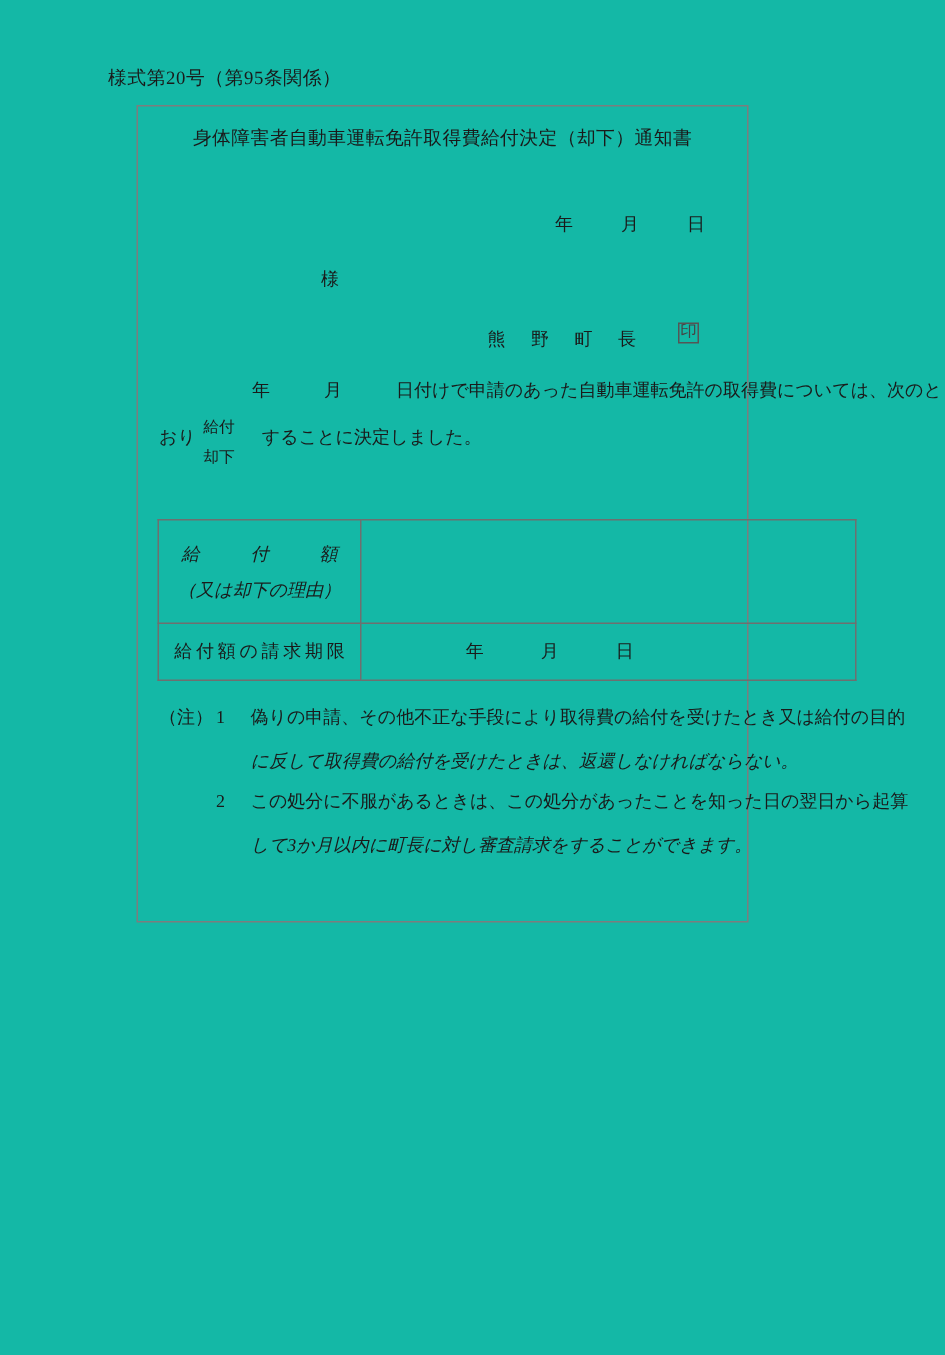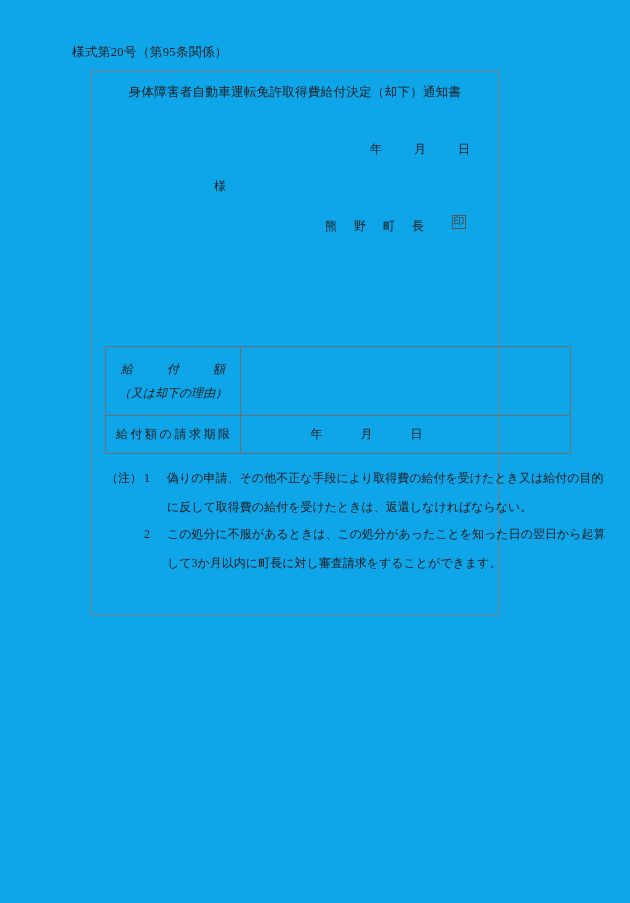--- a/index.html
+++ b/index.html
@@ -13,21 +13,21 @@
     height: 903px;
     position: relative;
     font-family: "Liberation Serif", "DejaVu Serif", serif;
     color: #1a1a1a;
     overflow: hidden;
   }
 
   .page {
     position: absolute;
     inset: 0;
-    background: #0ea5e9;
+    background: #14b8a6;
   }
 
   
   .form-no {
     position: absolute;
     left: 72px;
     top: 44px;
     font-size: 12.5px;
     letter-spacing: 0.4px;
     white-space: nowrap;
@@ -212,20 +212,21 @@
     display: inline-block;
     width: 23px;
     flex: 0 0 23px;
     text-align: left;
   }
   .note-text { flex: 1 1 auto; }
   .note-cont {
     padding-left: 61px;
     margin-top: 11px;
     white-space: nowrap;
+    font-style: italic;
   }
   .note-item.second .note-marker { visibility: hidden; }
 </style>
 </head>
 <body>
 
 <div class="page">
 
   <div class="form-no">様式第20号（第95条関係）</div>
 
@@ -241,20 +242,32 @@
       <span class="g">日</span>
     </div>
 
     <div class="addressee">様</div>
 
     <div class="issuer">
       <span class="name">熊 野 町 長</span>
       <span class="seal">印</span>
     </div>
 
+    <div class="body-para">
+      <div class="body-line-1">
+        <span>年</span>
+        <span class="sp1"></span>
+        <span>月</span>
+        <span class="sp2"></span>
+        <span>日付けで申請のあった自動車運転免許の取得費については、次のと</span>
+      </div>
+      <div class="body-line-2">
+        <span>おり</span><span class="choice-stack"><span class="opt opt-top">給付</span><span class="opt opt-bottom">却下</span></span><span>することに決定しました。</span>
+      </div>
+    </div>
 
     <table class="tbl">
       <tbody>
         <tr>
           <td class="label-cell">
             <span class="l1">給　付　額</span>
             <span class="l2">（又は却下の理由）</span>
           </td>
           <td class="value-cell"></td>
         </tr>

